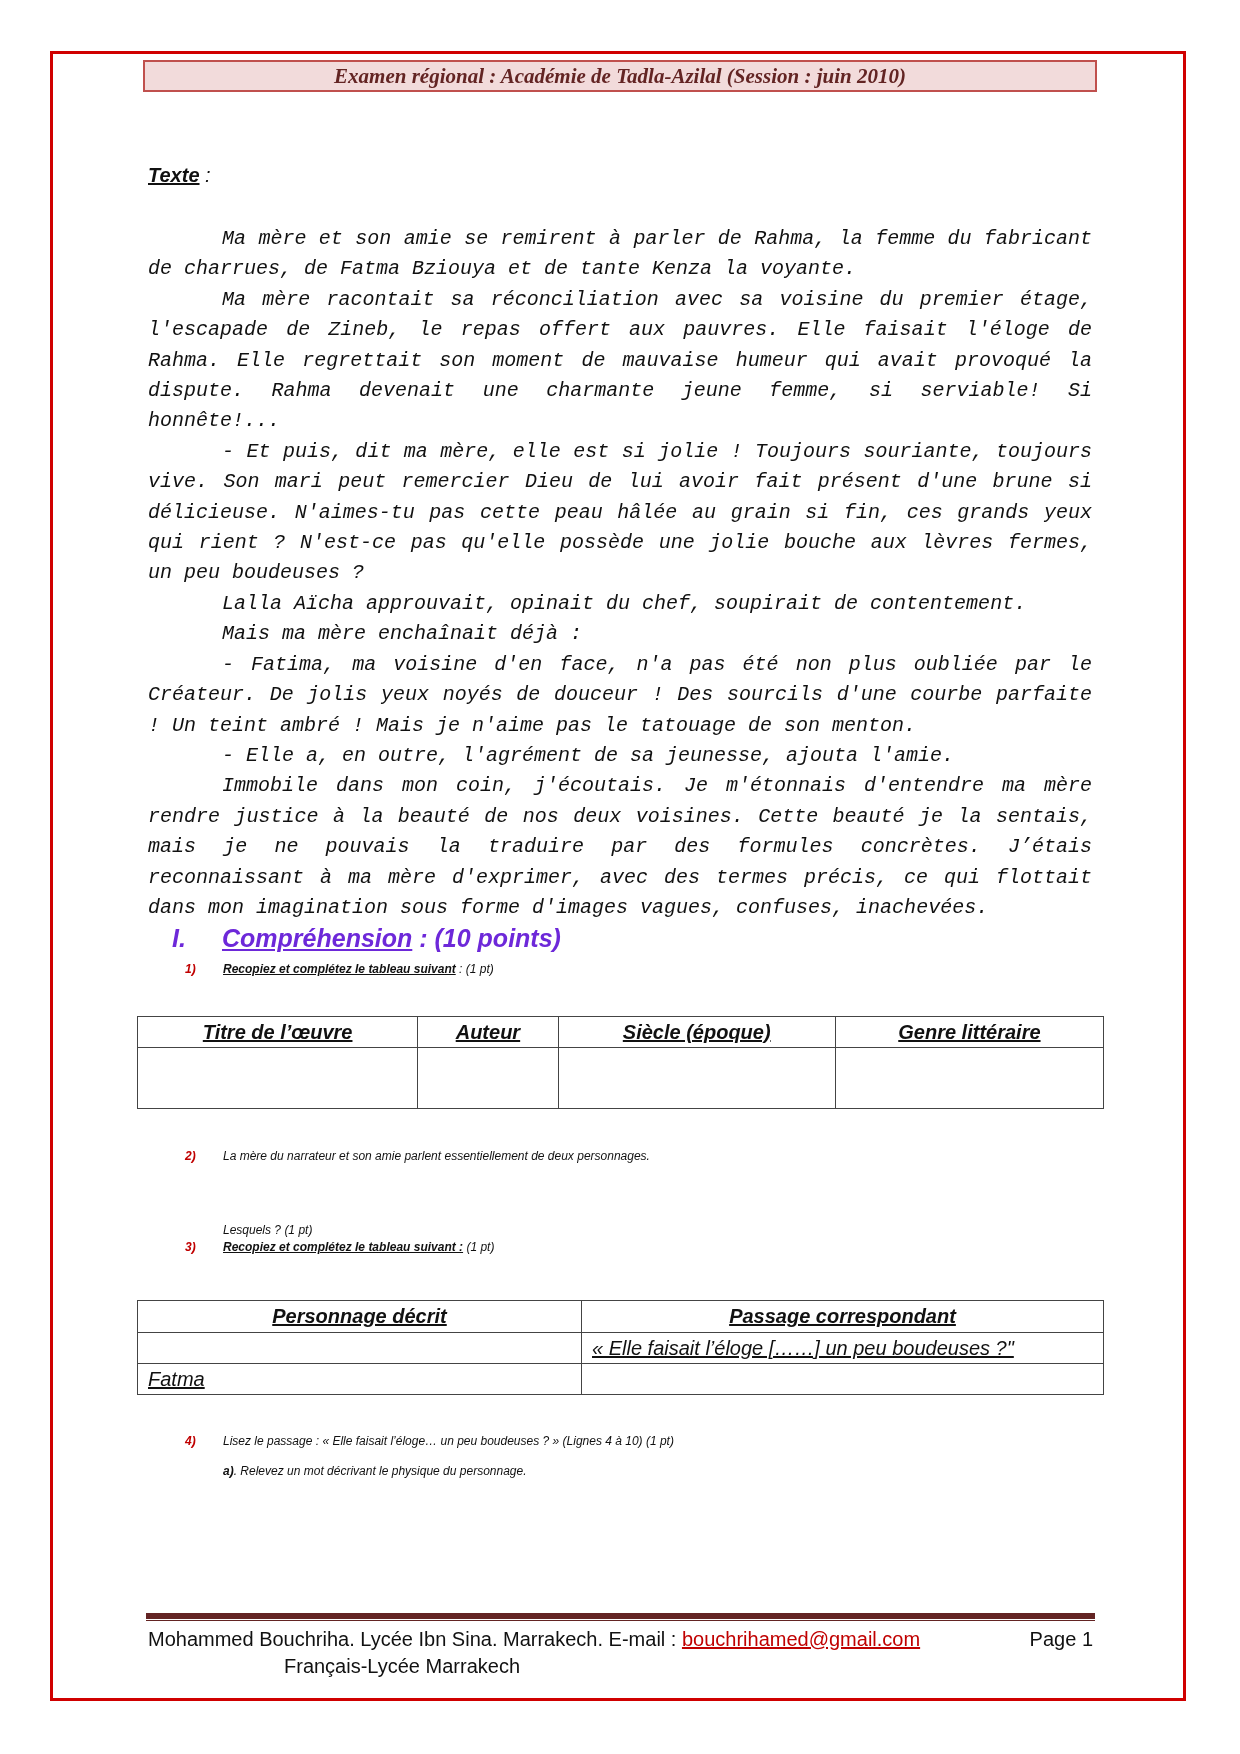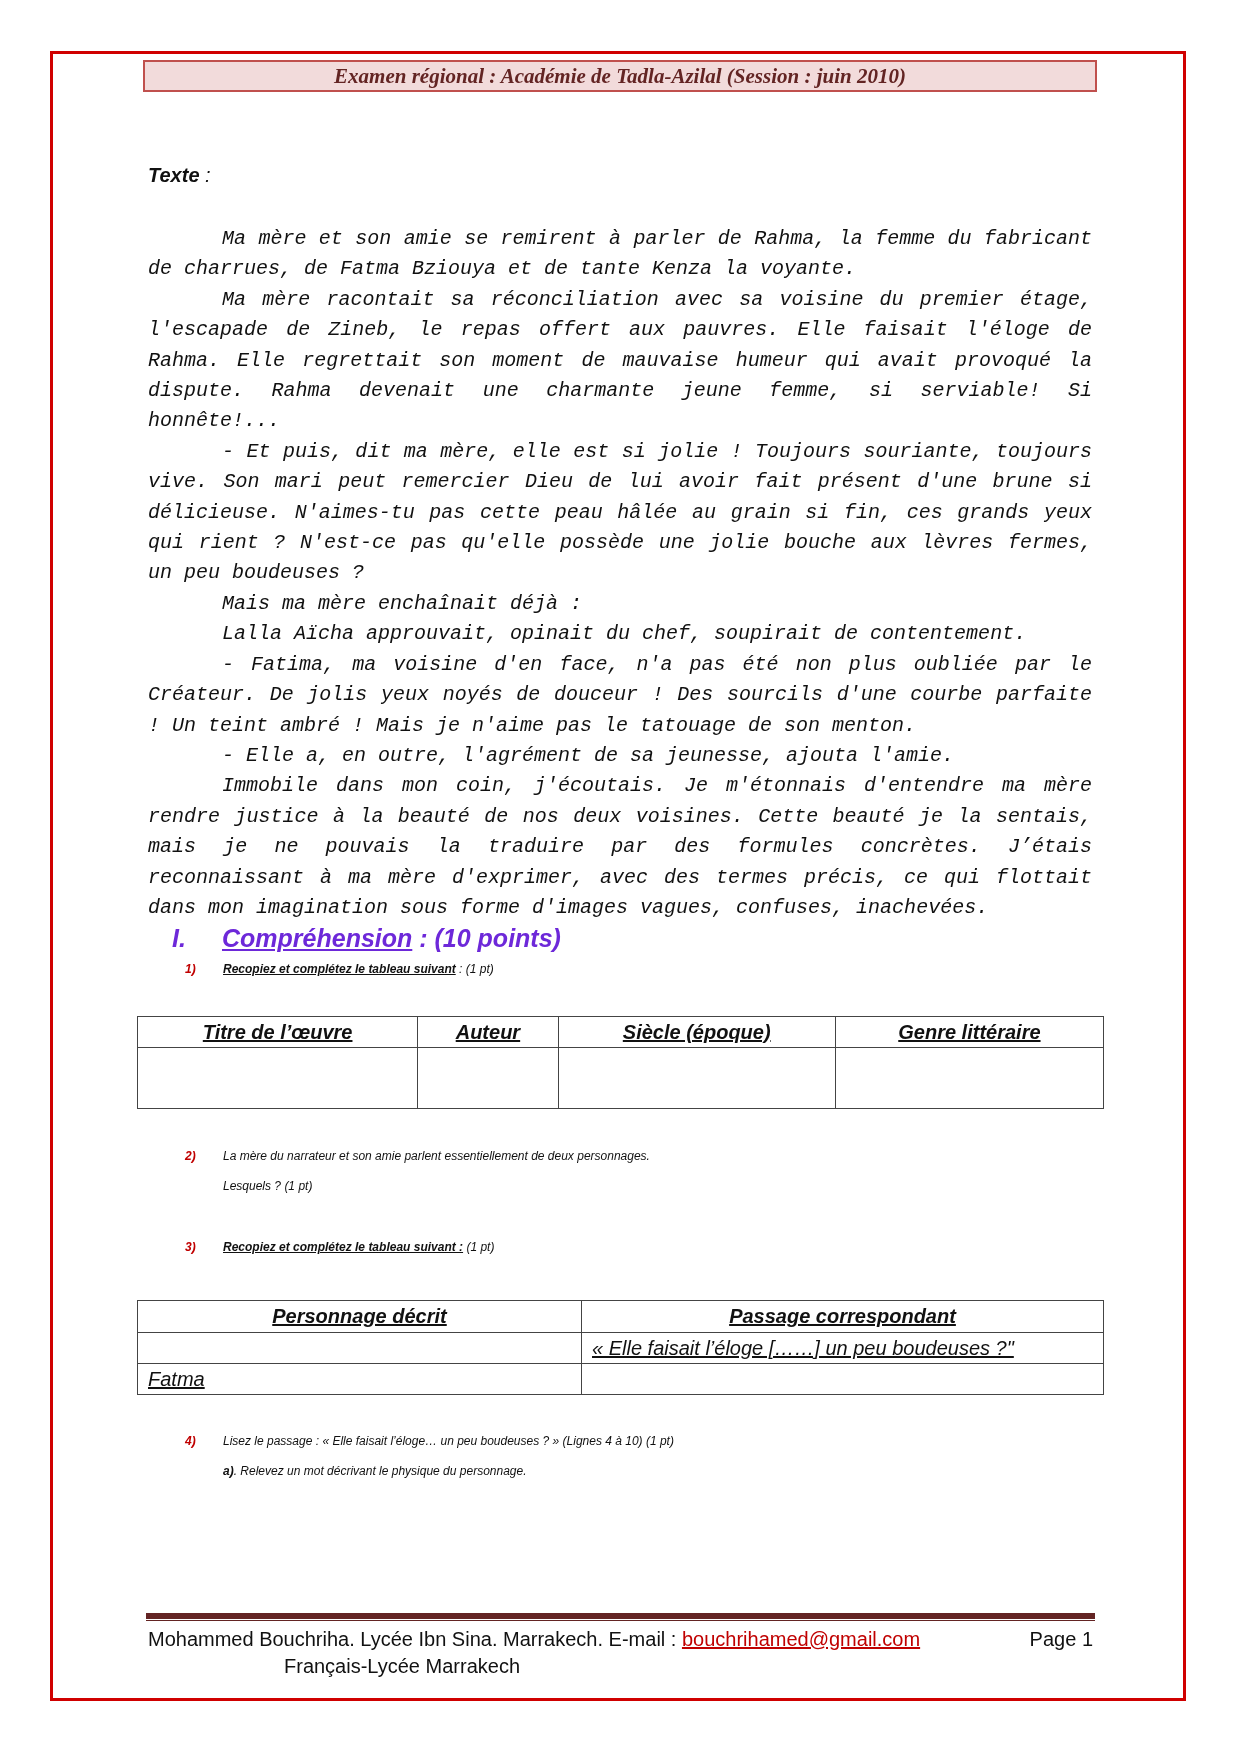--- a/index.html
+++ b/index.html
@@ -6,35 +6,35 @@
   body { width:1240px; height:1754px; position:relative; overflow:hidden;
          font-family:"Liberation Sans", sans-serif; color:#111; }
   .page-border { position:absolute; left:50px; top:51px; width:1136px; height:1650px;
                  border:3px solid #d00000; box-sizing:border-box; }
   .header-box { position:absolute; left:143px; top:60px; width:954px; height:32px;
                 background:#f2dbdb; border:2px solid #c0504d; box-sizing:border-box;
                 text-align:center; font-family:"Liberation Serif", serif; font-style:italic;
                 font-weight:bold; font-size:21px; line-height:28px; color:#632423; }
   .texte-label { position:absolute; left:148px; top:164px; font-style:italic; font-weight:bold;
                  font-size:20px; }
-  .texte-label .u { }
+  .texte-label .u { text-decoration:underline; }
   .texte-label .colon { font-weight:normal; }
   .passage { position:absolute; left:148px; top:224px; width:944px; font-style:italic;
              font-size:20px; line-height:30.4px; text-align:justify; }
   .passage p { margin:0; text-indent:74px;font-family:Liberation Mono, monospace; }
   .section-title { position:absolute; left:172px; top:924px; font-style:italic; font-weight:bold;
                    font-size:25px; color:#6d28d9; }
   .section-title .num { display:inline-block; width:50px; }
   .section-title .u { text-decoration:underline; }
   .question { position:absolute; left:185px; font-style:italic; font-size:12px; line-height:30px; }
   .question .qnum { color:#c00000; font-weight:bold; display:inline-block; width:38px; }
   .question .qtitle { font-weight:bold; text-decoration:underline; }
   .q1 { top:954px; }
   .q2 { top:1141px; width:907px; text-align:justify; }
-  .q2 .cont { padding-left:38px; display:block; }
+  .q2 .cont { padding-left:38px; display:block;margin-top:44px; }
   .q3 { top:1232px; }
   .q4 { top:1426px; }
   .q4 .sub { display:block; padding-left:38px; }
   .q4 .sub b { font-weight:bold; }
   table { position:absolute; border-collapse:collapse; font-style:italic; font-size:20px; }
   table td, table th { border:1.5px solid #444; padding:0 10px;text-decoration:underline; }
   table th { font-weight:bold; text-align:center; height:30px; }
   .t1 { left:137px; top:1016px; width:967px; }
   .t1 td { height:60px; }
   .t2 { left:137px; top:1300px; width:967px; }
@@ -58,22 +58,22 @@
 </div>
 
 <div class="texte-label">
   <span class="u">Texte</span><span class="colon"> :</span>
 </div>
 
 <div class="passage">
   <p>Ma mère et son amie se remirent à parler de Rahma, la femme du fabricant de charrues, de Fatma Bziouya et de tante Kenza la voyante.</p>
   <p>Ma mère racontait sa réconciliation avec sa voisine du premier étage, l'escapade de Zineb, le repas offert aux pauvres. Elle faisait l'éloge de Rahma. Elle regrettait son moment de mauvaise humeur qui avait provoqué la dispute. Rahma devenait une charmante jeune femme, si serviable! Si honnête!...</p>
   <p>- Et puis, dit ma mère, elle est si jolie ! Toujours souriante, toujours vive. Son mari peut remercier Dieu de lui avoir fait présent d'une brune si délicieuse. N'aimes-tu pas cette peau hâlée au grain si fin, ces grands yeux qui rient ? N'est-ce pas qu'elle possède une jolie bouche aux lèvres fermes, un peu boudeuses ?</p>
+  <p>Lalla Aïcha approuvait, opinait du chef, soupirait de contentement.</p>
   <p>Mais ma mère enchaînait déjà :</p>
-  <p>Lalla Aïcha approuvait, opinait du chef, soupirait de contentement.</p>
   <p>- Fatima, ma voisine d'en face, n'a pas été non plus oubliée par le Créateur. De jolis yeux noyés de douceur ! Des sourcils d'une courbe parfaite ! Un teint ambré ! Mais je n'aime pas le tatouage de son menton.</p>
   <p>- Elle a, en outre, l'agrément de sa jeunesse, ajouta l'amie.</p>
   <p>Immobile dans mon coin, j'écoutais. Je m'étonnais d'entendre ma mère rendre justice à la beauté de nos deux voisines. Cette beauté je la sentais, mais je ne pouvais la traduire par des formules concrètes. J’étais reconnaissant à ma mère d'exprimer, avec des termes précis, ce qui flottait dans mon imagination sous forme d'images vagues, confuses, inachevées.</p>
 </div>
 
 <div class="section-title">
   <span class="num">I.</span><span class="u">Compréhension</span><span> : (10 points)</span>
 </div>
 
 <div class="question q1">

